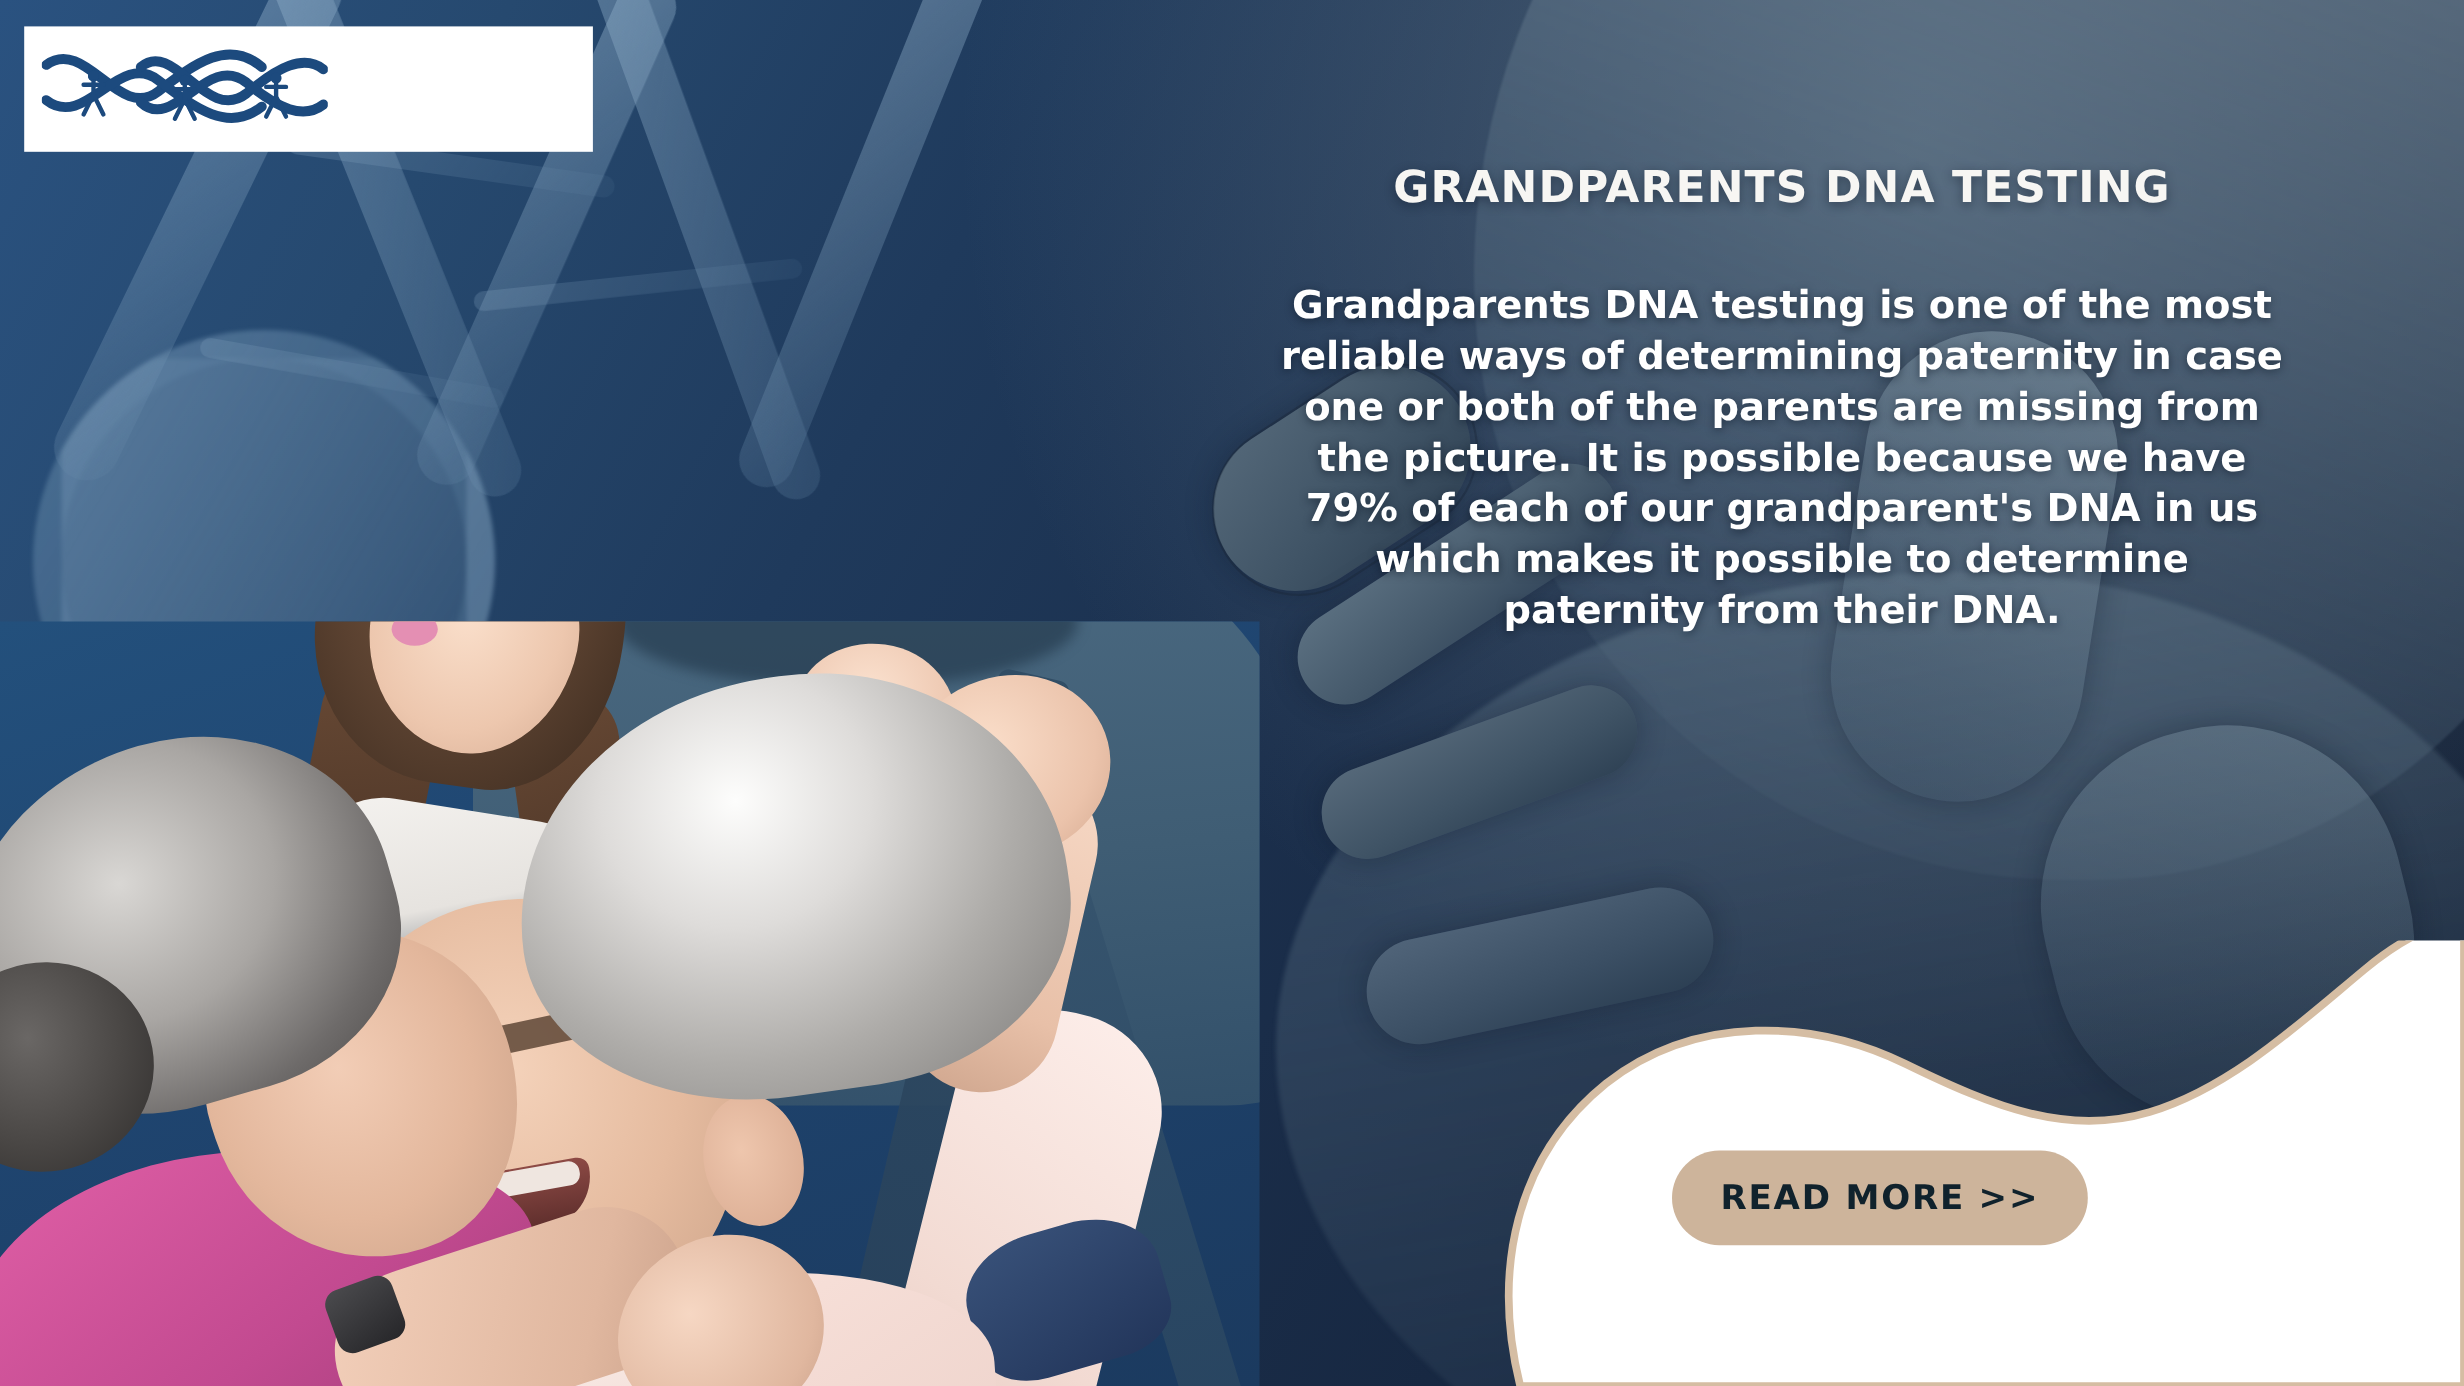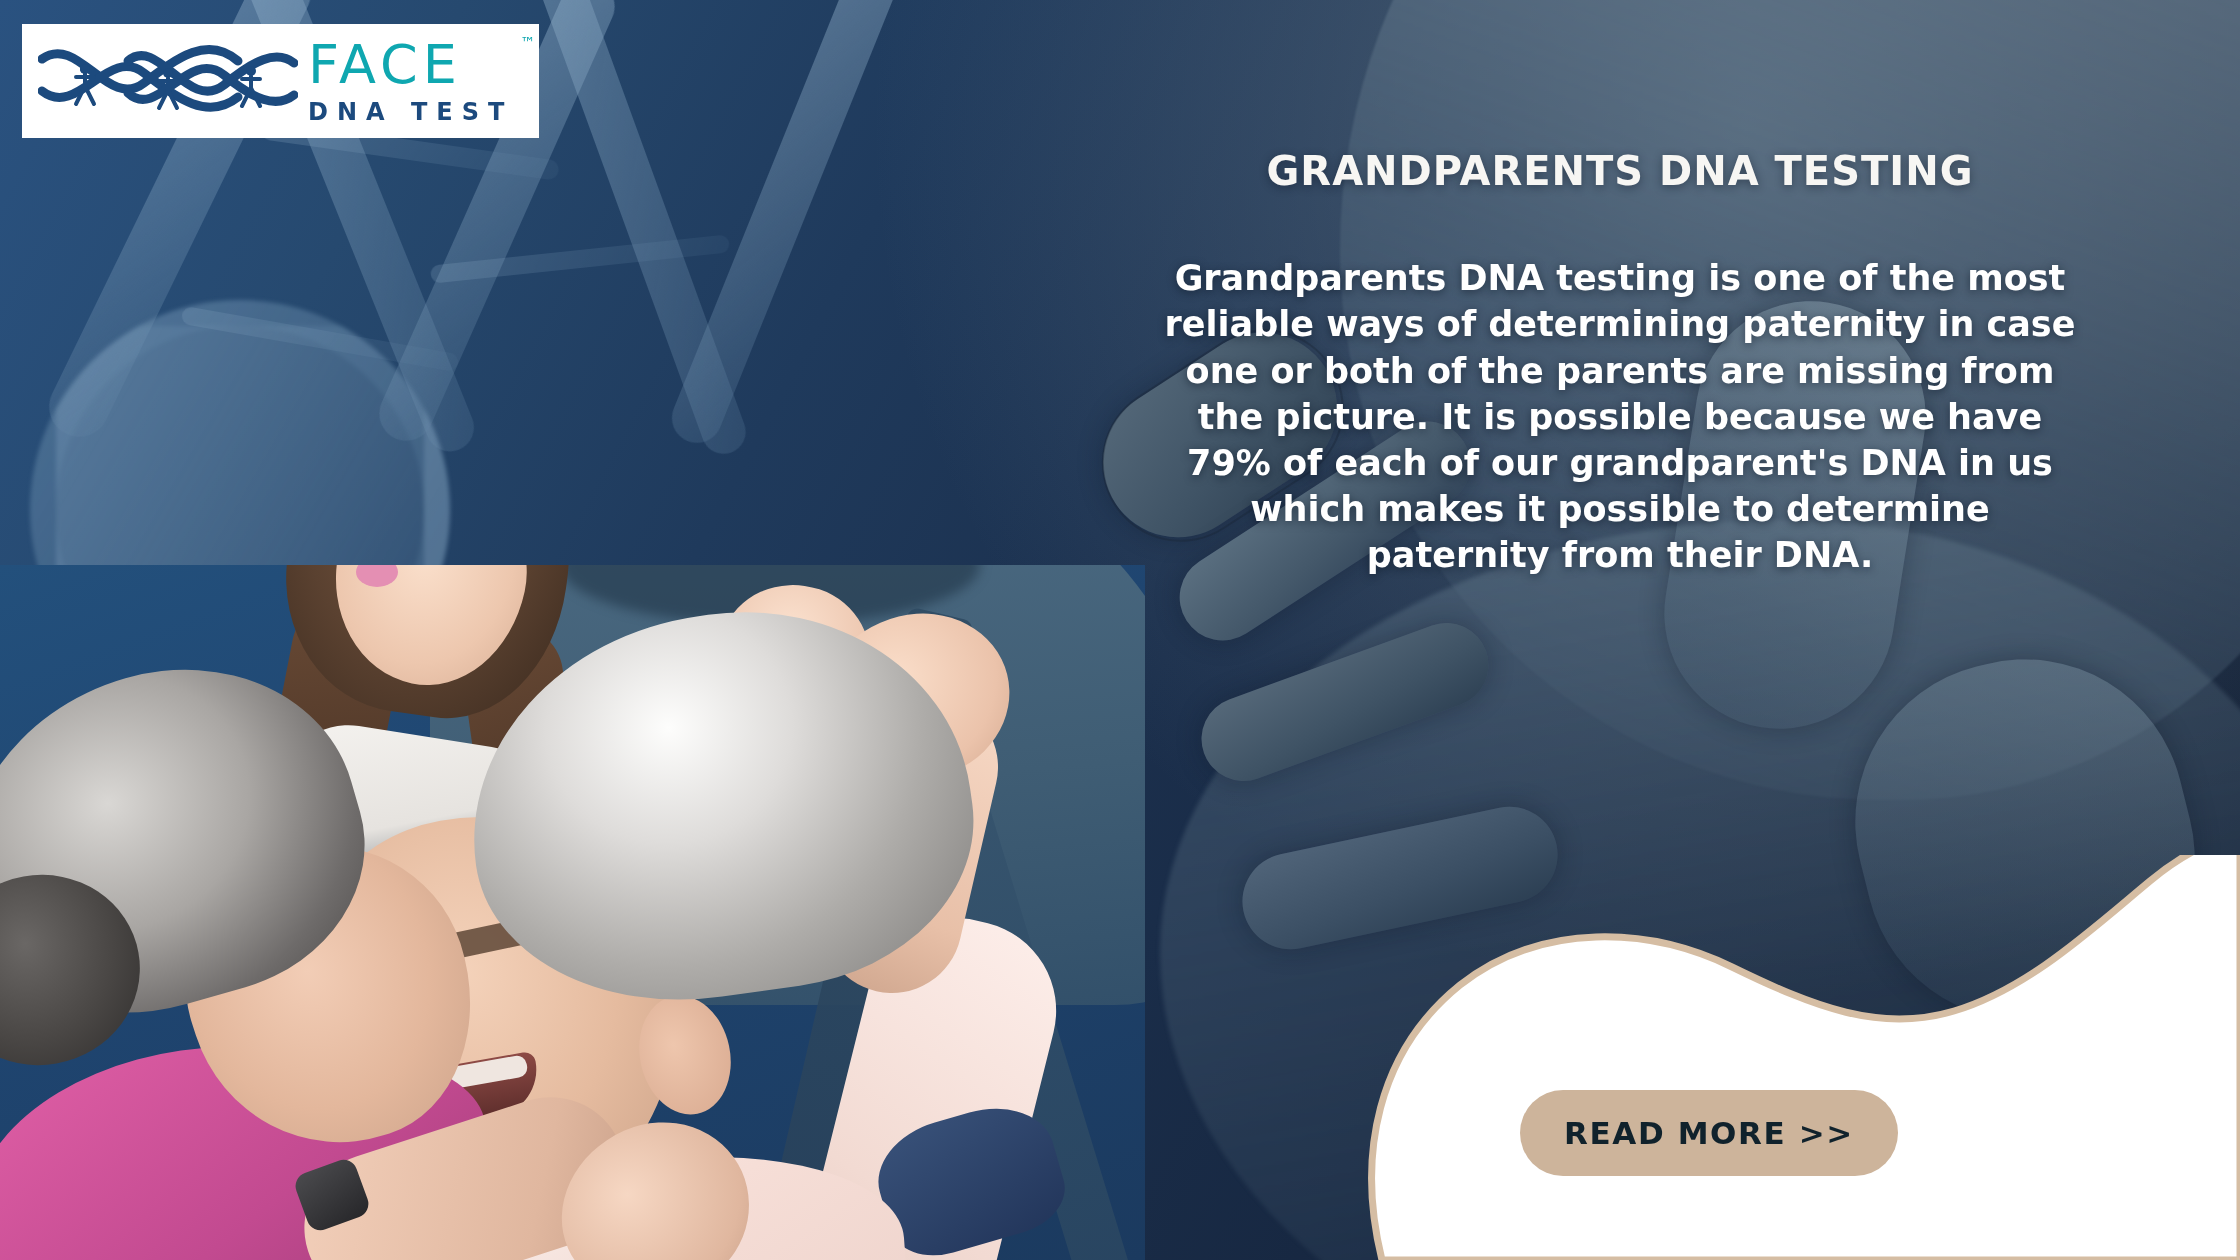--- a/index.html
+++ b/index.html
@@ -331,21 +331,21 @@
 
   .cta-btn {
     position:absolute; left:1520px; top:1046px;
     width:378px; height:86px;
     background:#cdb49b;
     border:none; border-radius:44px;
     display:flex; align-items:center; justify-content:center;
     color:#10222c;
     font-family:"DejaVu Sans", sans-serif;
     font-size:31px; font-weight:700; letter-spacing:1.6px;
-    z-index:45; cursor:pointer;margin-top:44px;
+    z-index:45; cursor:pointer;
   }
   .site-url {
     position:absolute; left:1450px; top:1162px;
     width:720px; text-align:center;
     color:#10222c;
     font-family:"DejaVu Sans", sans-serif;
     font-size:36px; font-weight:700; letter-spacing:4.5px;
     z-index:45;
   }
 </style>
@@ -424,26 +424,20 @@
       <g fill="#1c4a7e">
         <circle cx="47" cy="30" r="5"></circle>
         <circle cx="47" cy="30" r="5"></circle>
         <path d="M47 35 l0 12 -9 18 M47 47 l9 18 M38 38 l18 0" stroke="#1c4a7e" stroke-width="4" fill="none" stroke-linecap="round"></path>
         <circle cx="130" cy="34" r="5"></circle>
         <path d="M130 39 l0 12 -9 18 M130 51 l9 18 M121 42 l18 0" stroke="#1c4a7e" stroke-width="4" fill="none" stroke-linecap="round"></path>
         <circle cx="213" cy="32" r="5"></circle>
         <path d="M213 37 l0 12 -9 18 M213 49 l9 18 M204 40 l18 0" stroke="#1c4a7e" stroke-width="4" fill="none" stroke-linecap="round"></path>
       </g>
     </svg>
-    <div class="logo-words">
-      <div class="logo-face">
-        <span>FACE</span><span class="logo-tm">™</span>
-      </div>
-      <div class="logo-dna">DNA TEST</div>
-    </div>
   </div>
 
   <div class="copy">
     <div class="headline">GRANDPARENTS DNA TESTING</div>
     <div class="body-copy">Grandparents DNA testing is one of the most reliable ways of determining paternity in case one or both of the parents are missing from the picture. It is possible because we have 79% of each of our grandparent's DNA in us which makes it possible to determine paternity from their DNA.</div>
   </div>
 
   <div class="blob-wrap">
     <svg viewBox="0 0 920 405" preserveAspectRatio="none">
       <path d="M 62 405 C 36 300 58 196 140 130 C 222 66 330 72 412 112

